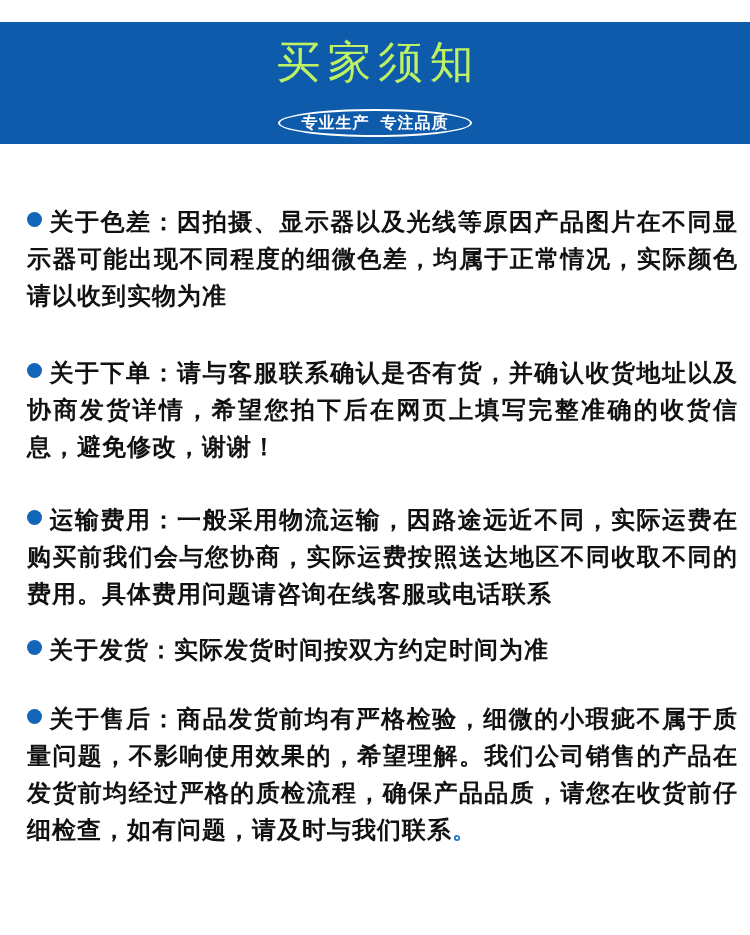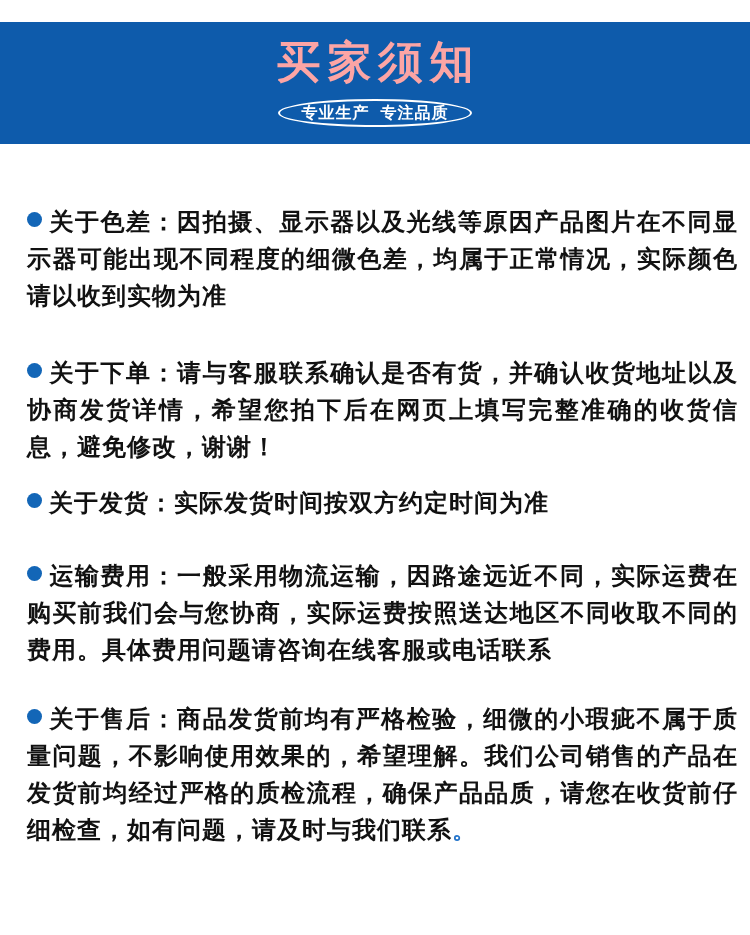--- a/index.html
+++ b/index.html
@@ -24,28 +24,28 @@
     width:750px;
     background:var(--banner-blue,#0E5BAB);
     text-align:center;
     overflow:hidden;
   }
   .title{
     margin:0;
     padding-top:16px;
     font-size:44px;
     line-height:48px;
-    font-weight:700;
-    color:#fca5a5;
+    font-weight:400;
+    color:#bef264;
     letter-spacing:7px;
     text-indent:7px; 
   }
   .tagline-badge{
     display:inline-block;
-    margin-top:13px;
+    margin-top:23px;
     min-width:192px;
     height:28px;
     border:2px solid #ffffff;
     border-radius:50%;
     padding:0 22px;
   }
   .tagline{
     display:inline-block;
     font-size:16px;
     line-height:24px;
@@ -99,26 +99,26 @@
   <main class="content">
 
     <p class="notice notice-1">
       <span class="bullet"></span><span>关于色差：因拍摄、显示器以及光线等原因产品图片在不同显示器可能出现不同程度的细微色差，均属于正常情况，实际颜色请以收到实物为准</span>
     </p>
 
     <p class="notice notice-2">
       <span class="bullet"></span><span>关于下单：请与客服联系确认是否有货，并确认收货地址以及协商发货详情，希望您拍下后在网页上填写完整准确的收货信息，避免修改，谢谢！</span>
     </p>
 
+    <p class="notice notice-4">
+      <span class="bullet"></span><span>运输费用：一般采用物流运输，因路途远近不同，实际运费在购买前我们会与您协商，实际运费按照送达地区不同收取不同的费用。具体费用问题请咨询在线客服或电话联系</span>
+    </p>
+
     <p class="notice notice-3">
       <span class="bullet"></span><span>关于发货：实际发货时间按双方约定时间为准</span>
-    </p>
-
-    <p class="notice notice-4">
-      <span class="bullet"></span><span>运输费用：一般采用物流运输，因路途远近不同，实际运费在购买前我们会与您协商，实际运费按照送达地区不同收取不同的费用。具体费用问题请咨询在线客服或电话联系</span>
     </p>
 
     <p class="notice notice-5">
       <span class="bullet"></span><span>关于售后：商品发货前均有严格检验，细微的小瑕疵不属于质量问题，不影响使用效果的，希望理解。我们公司销售的产品在发货前均经过严格的质检流程，确保产品品质，请您在收货前仔细检查，如有问题，请及时与我们联系</span><span class="blue-period">。</span>
     </p>
 
   </main>
 </div>
 
 </body></html>

